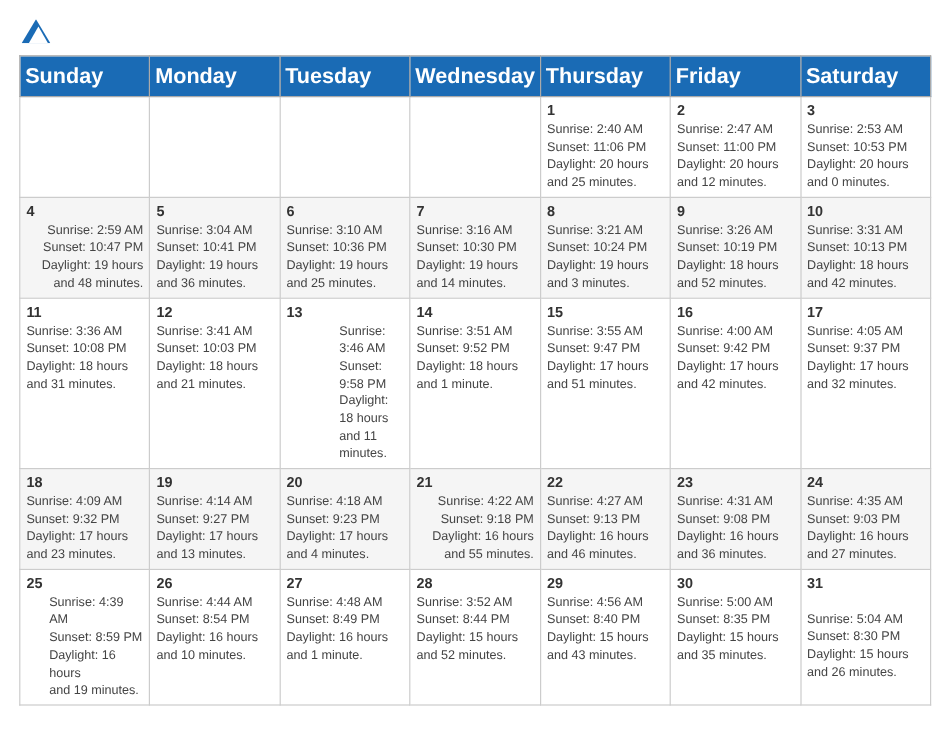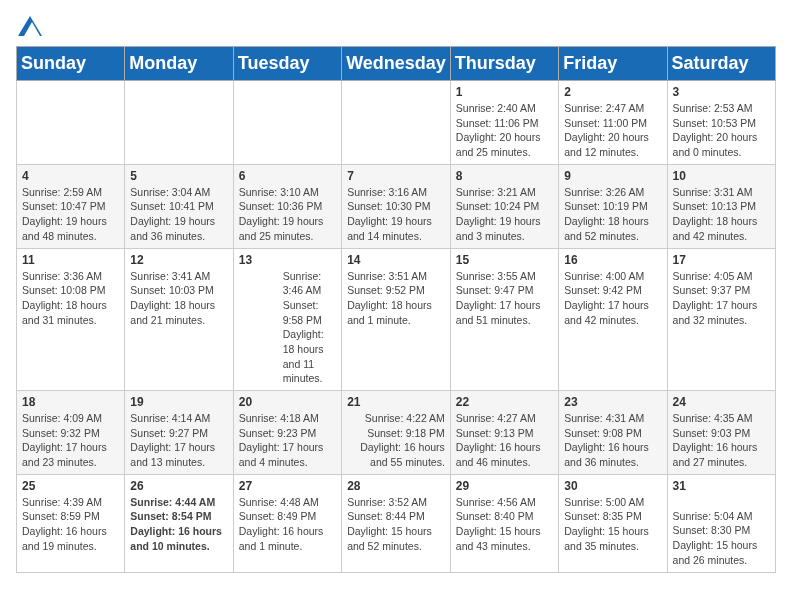--- a/index.html
+++ b/index.html
@@ -148,21 +148,21 @@
           <span class="day-number">3</span>
           <div class="day-info" style="white-space: pre-line;">Sunrise: 2:53 AM
 Sunset: 10:53 PM
 Daylight: 20 hours
 and 0 minutes.</div>
         </td>
       </tr>
       <tr>
         <td>
           <span class="day-number">4</span>
-          <div class="day-info" style="white-space: pre-line;">Sunrise: 2:59 AM
+          <div class="day-info" style="white-space: pre-line; text-align: right;">Sunrise: 2:59 AM
 Sunset: 10:47 PM
 Daylight: 19 hours
 and 48 minutes.</div>
         </td>
         <td>
           <span class="day-number">5</span>
           <div class="day-info" style="white-space: pre-line;">Sunrise: 3:04 AM
 Sunset: 10:41 PM
 Daylight: 19 hours
 and 36 minutes.</div>
@@ -301,28 +301,28 @@
           <span class="day-number">24</span>
           <div class="day-info" style="white-space: pre-line;">Sunrise: 4:35 AM
 Sunset: 9:03 PM
 Daylight: 16 hours
 and 27 minutes.</div>
         </td>
       </tr>
       <tr>
         <td>
           <span class="day-number">25</span>
-          <div class="day-info" style="white-space: pre-line;">Sunrise: 4:39 AM
+          <div class="day-info" style="white-space: pre-line; margin-left: 19px;">Sunrise: 4:39 AM
 Sunset: 8:59 PM
 Daylight: 16 hours
 and 19 minutes.</div>
         </td>
         <td>
           <span class="day-number">26</span>
-          <div class="day-info" style="white-space: pre-line; font-weight: bold;">Sunrise: 4:44 AM
+          <div class="day-info" style="white-space: pre-line;">Sunrise: 4:44 AM
 Sunset: 8:54 PM
 Daylight: 16 hours
 and 10 minutes.</div>
         </td>
         <td>
           <span class="day-number">27</span>
           <div class="day-info" style="white-space: pre-line;">Sunrise: 4:48 AM
 Sunset: 8:49 PM
 Daylight: 16 hours
 and 1 minute.</div>

